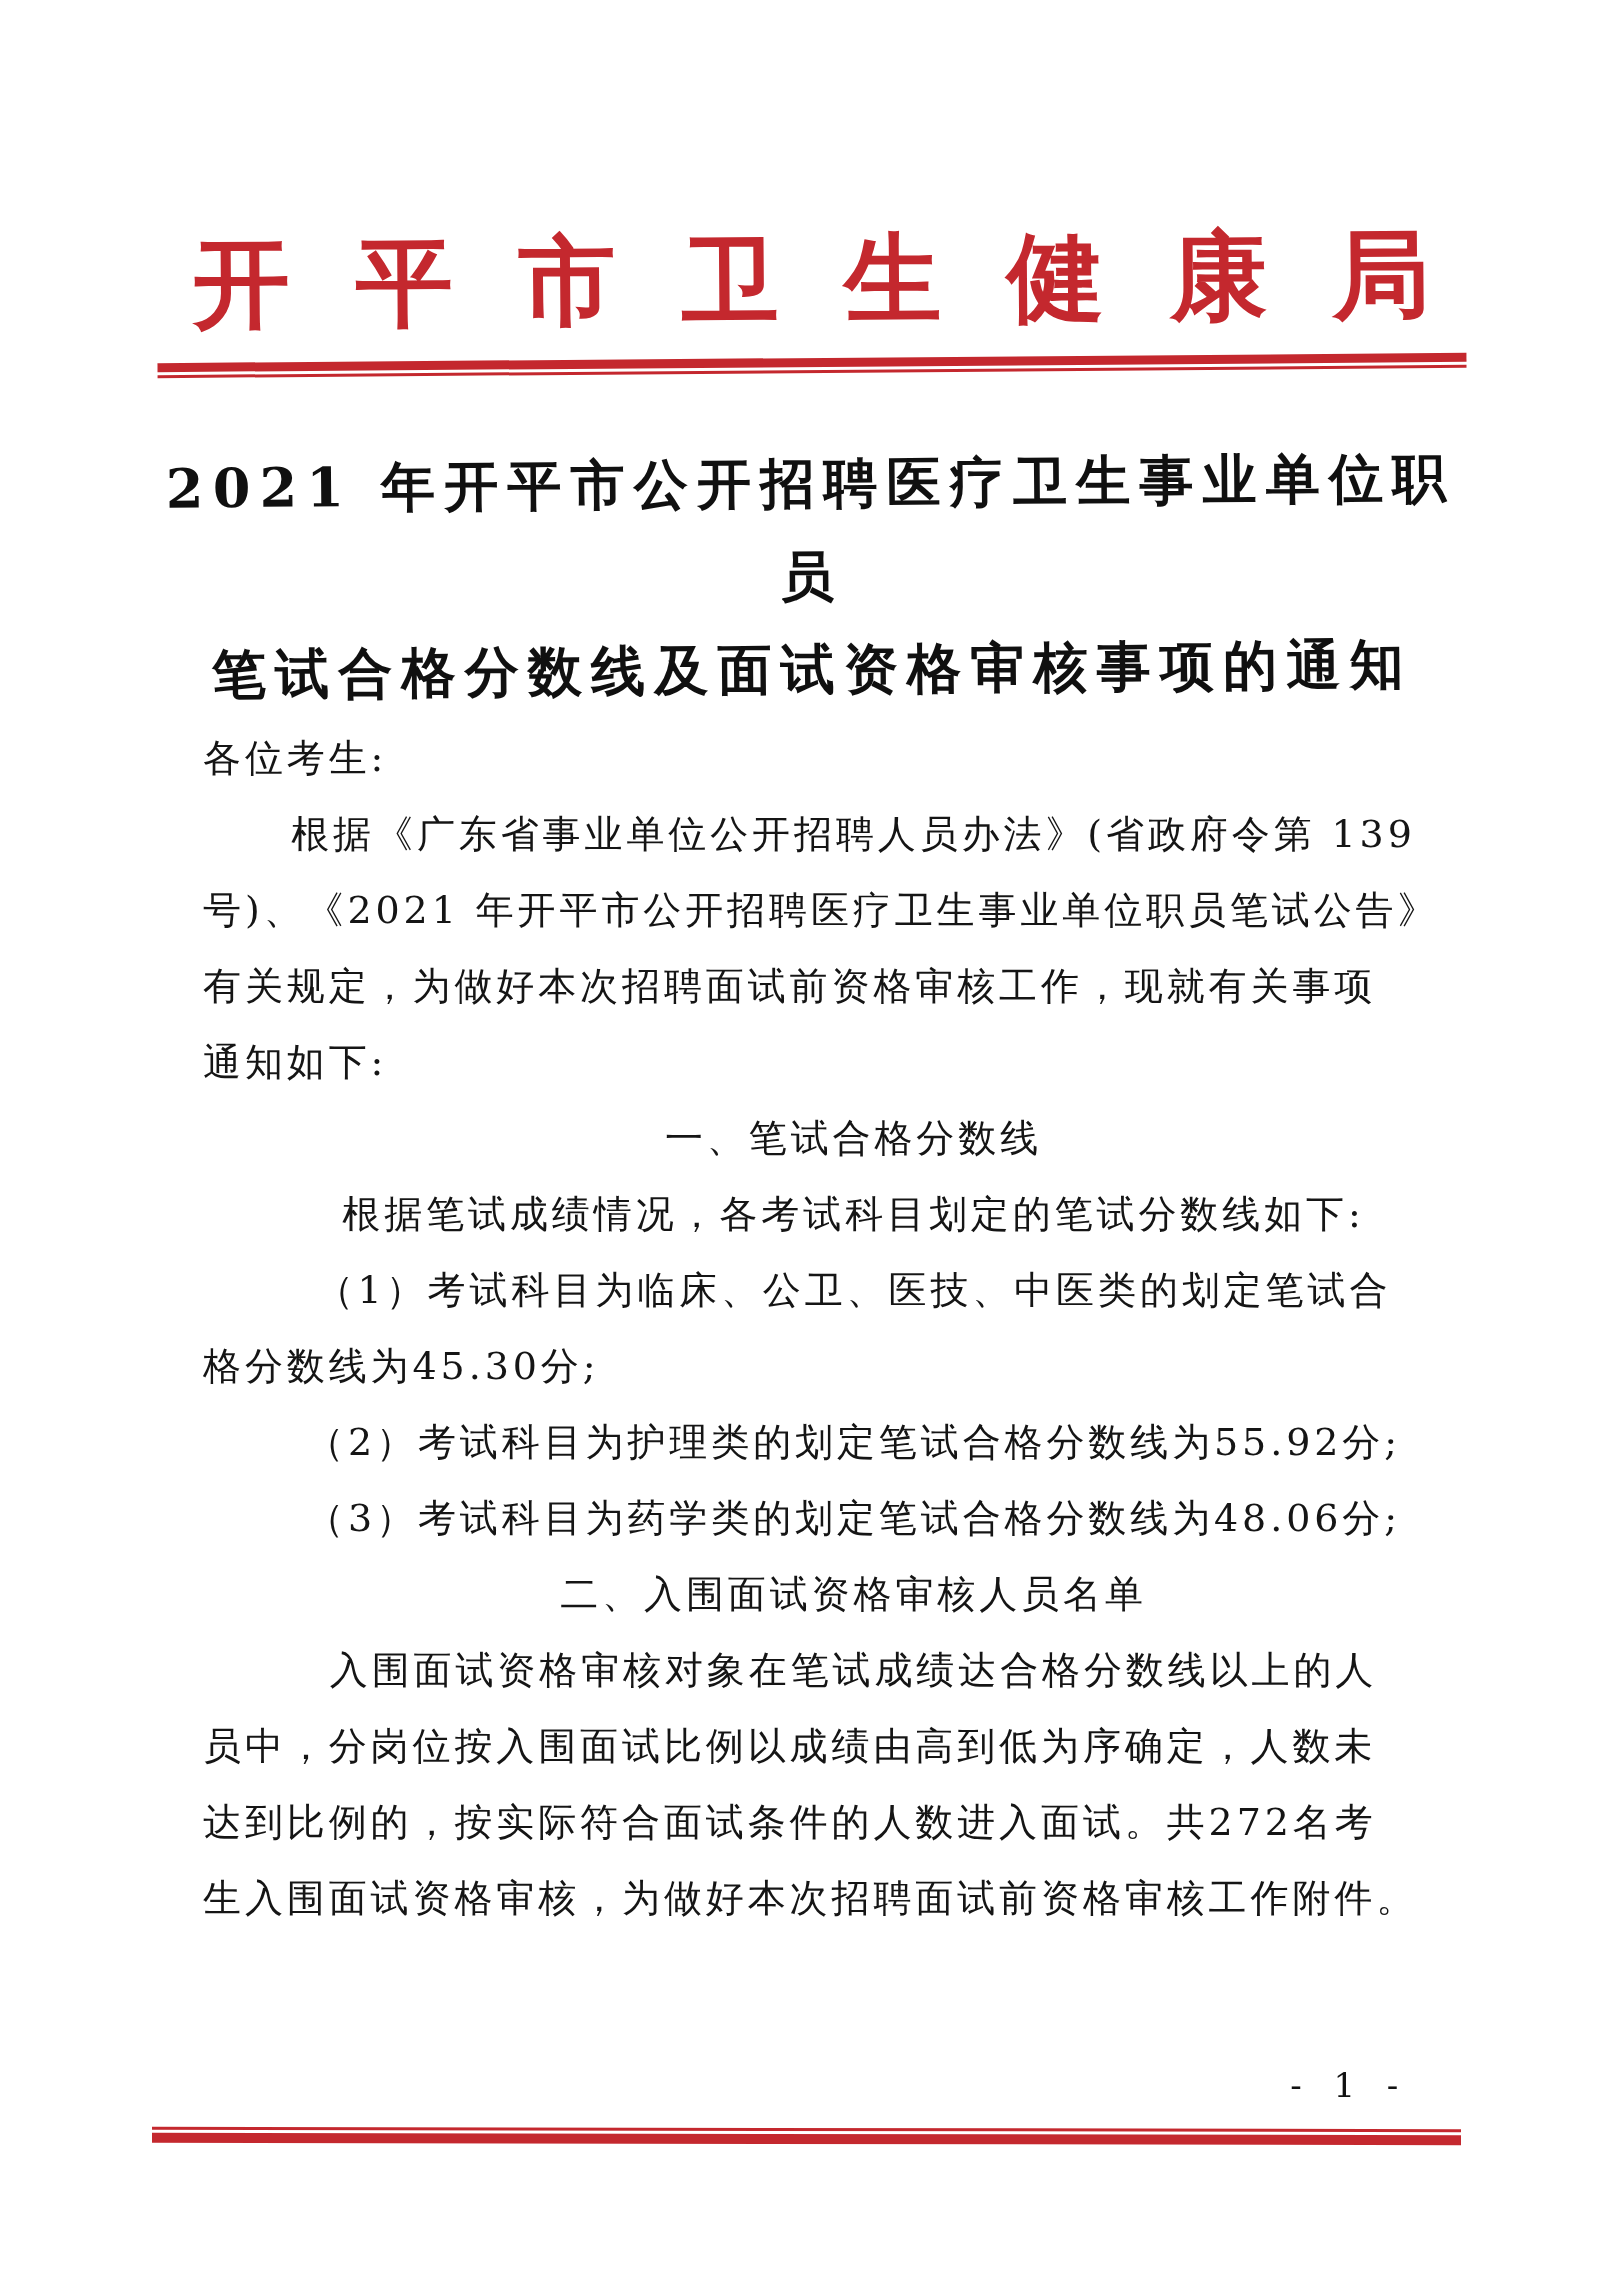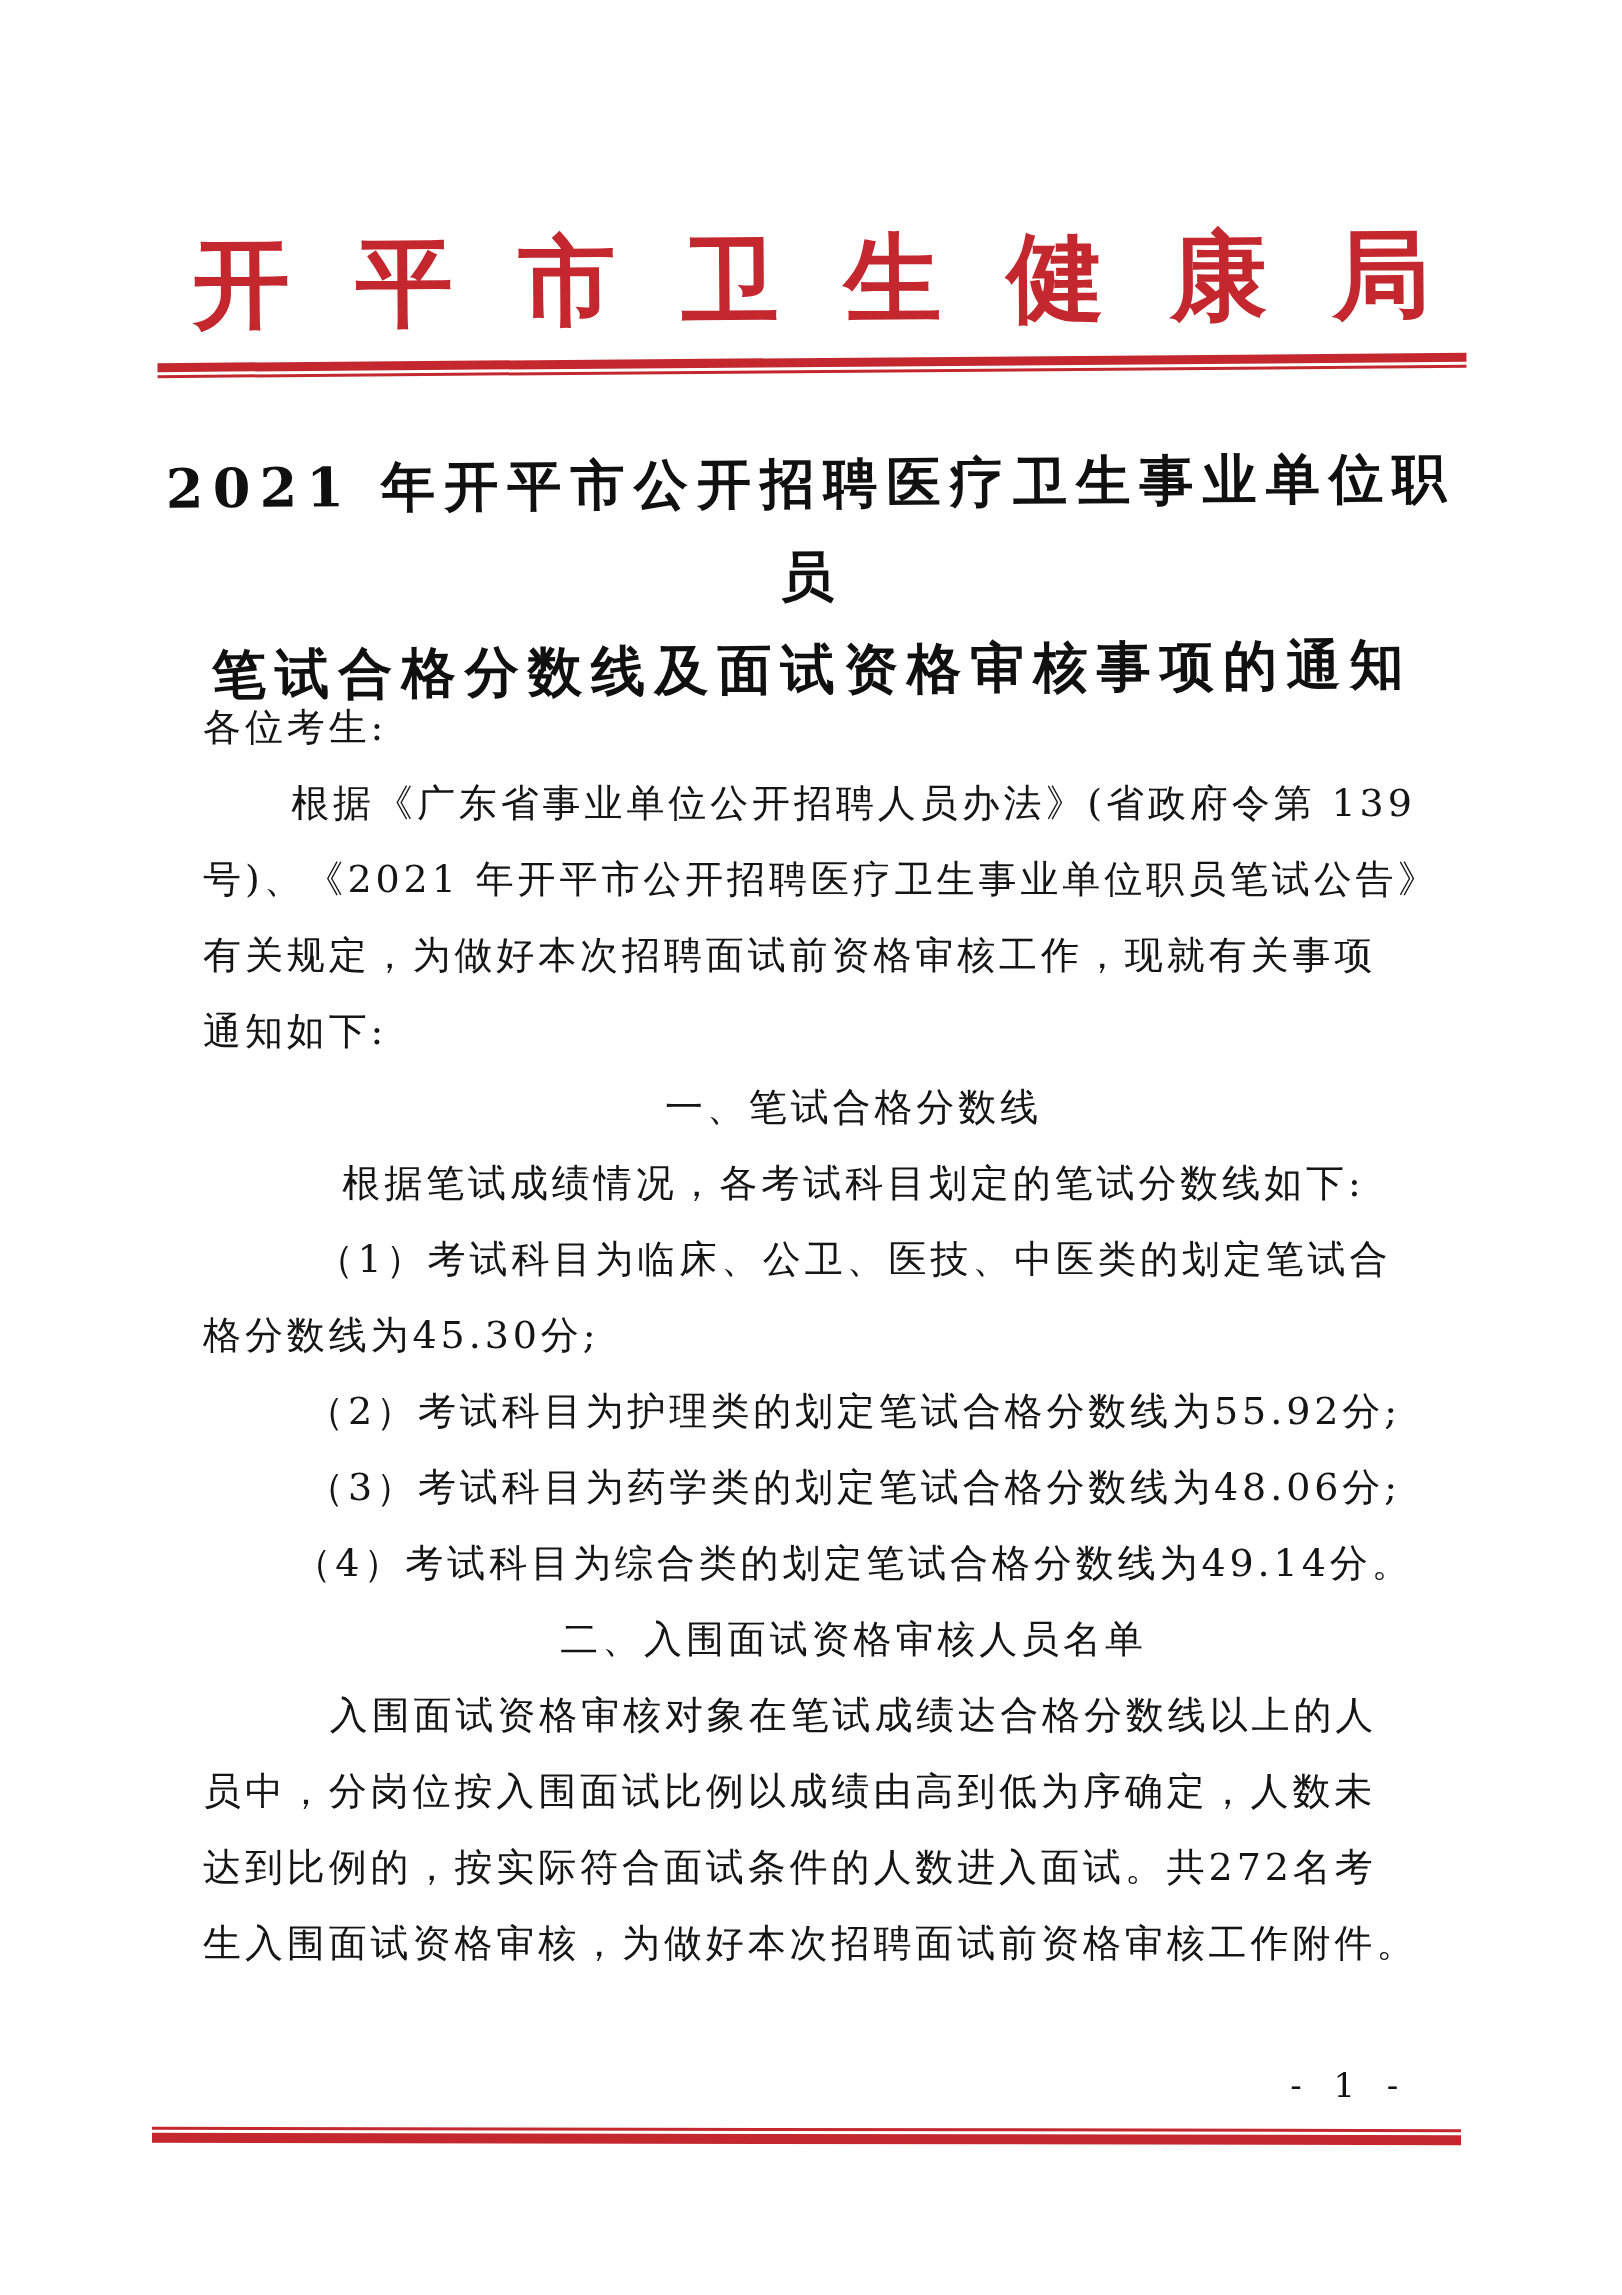--- a/index.html
+++ b/index.html
@@ -37,21 +37,21 @@
     position:absolute;left:157px;top:437px;width:1309px;
     text-align:center;
     font-size:54px;line-height:93px;font-weight:700;
     letter-spacing:9.2px;
     transform:rotate(-0.5deg);
     color:#101010;
   }
 
   
   .body-text{
-    position:absolute;left:203px;top:689px;width:1221px;
+    position:absolute;left:203px;top:720px;width:1221px;
     font-size:38px;line-height:76px;
     letter-spacing:3.9px;
     color:var(--ink);
   }
   .line{height:76px;white-space:nowrap;}
   .indent{text-indent:80px;text-align:center;}
   .bold{font-weight:400;}
 
   
   .page-number{
@@ -97,21 +97,20 @@
     <div class="line indent">根据《广东省事业单位公开招聘人员办法》(省政府令第 139</div>
     <div class="line">号)、《2021 年开平市公开招聘医疗卫生事业单位职员笔试公告》</div>
     <div class="line">有关规定，为做好本次招聘面试前资格审核工作，现就有关事项</div>
     <div class="line">通知如下:</div>
     <div class="line indent bold">一、笔试合格分数线</div>
     <div class="line indent">根据笔试成绩情况，各考试科目划定的笔试分数线如下:</div>
     <div class="line indent">（1）考试科目为临床、公卫、医技、中医类的划定笔试合</div>
     <div class="line">格分数线为45.30分;</div>
     <div class="line indent">（2）考试科目为护理类的划定笔试合格分数线为55.92分;</div>
     <div class="line indent">（3）考试科目为药学类的划定笔试合格分数线为48.06分;</div>
-    <div class="line indent">（4）考试科目为综合类的划定笔试合格分数线为49.14分。</div>
     <div class="line indent bold">二、入围面试资格审核人员名单</div>
     <div class="line indent">入围面试资格审核对象在笔试成绩达合格分数线以上的人</div>
     <div class="line">员中，分岗位按入围面试比例以成绩由高到低为序确定，人数未</div>
     <div class="line">达到比例的，按实际符合面试条件的人数进入面试。共272名考</div>
     <div class="line">
       <span>生入围面试资格审核，为做好本次招聘面试前资格审核工作</span><span class="bold">附件</span><span>。</span>
     </div>
   </div>
 
   <div class="page-number">- 1 -</div>

